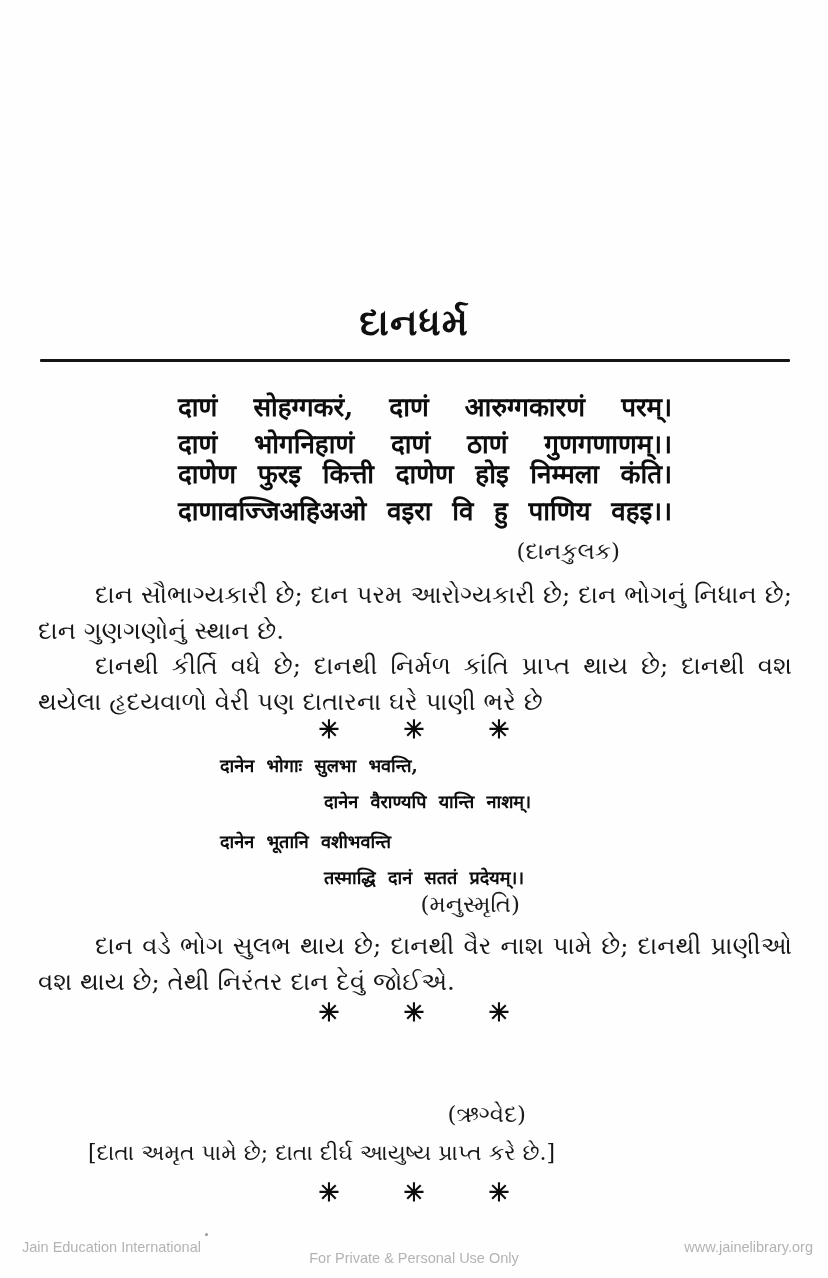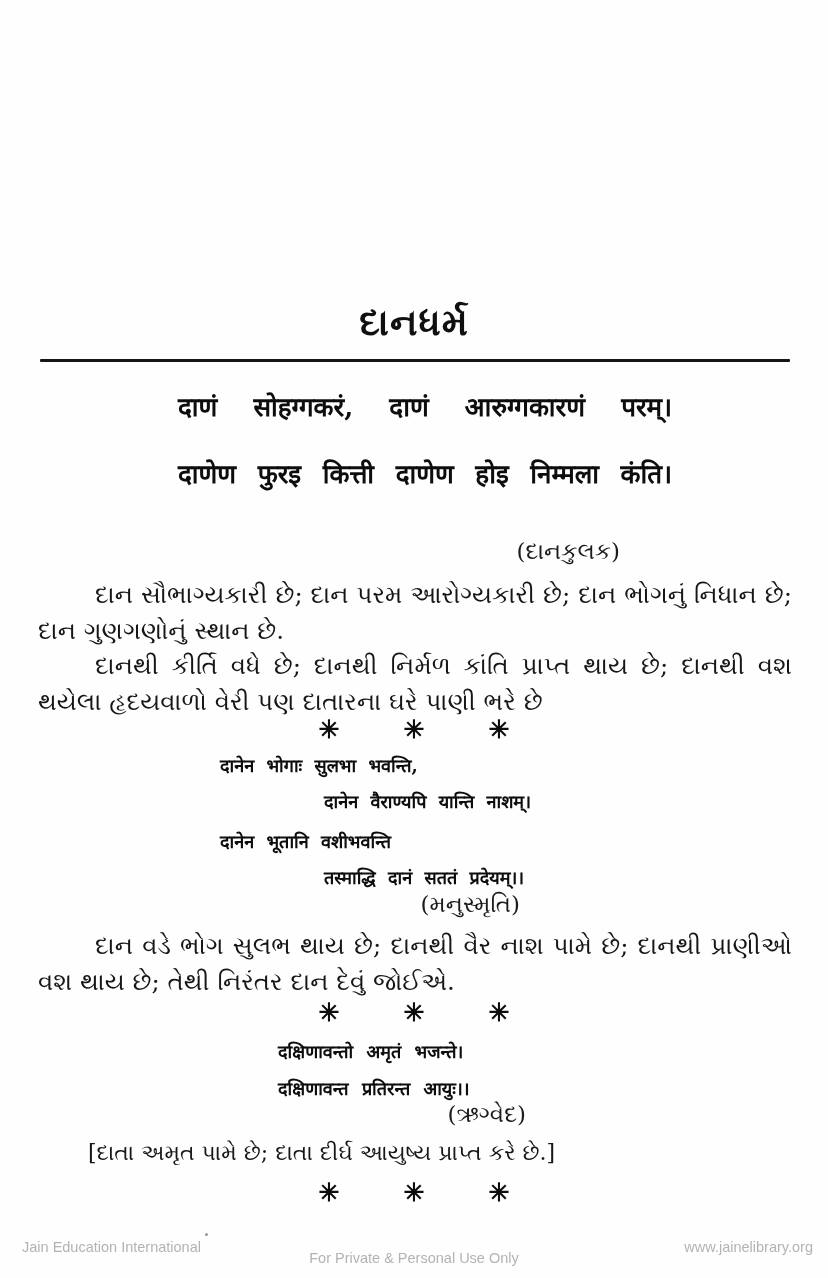--- a/index.html
+++ b/index.html
@@ -82,24 +82,26 @@
 </head>
 <body>
 
 <div class="page">
 
   <div class="abs title">દાનધર્મ</div>
   <div class="abs rule"></div>
 
   <div class="abs verse verse-justified" style="top:389px;">
     <div class="vline">दाणं सोहग्गकरं, दाणं आरुग्गकारणं परम्।</div>
+    <div class="vline">दाणं भोगनिहाणं दाणं ठाणं गुणगणाणम्।।</div>
   </div>
 
   <div class="abs verse verse-justified" style="top:456px;">
     <div class="vline">दाणेण फुरइ कित्ती दाणेण होइ निम्मला कंति।</div>
+    <div class="vline">दाणावज्जिअहिअओ वइरा वि हु पाणिय वहइ।।</div>
   </div>
 
   <div class="abs para" style="top:577px;">દાન સૌભાગ્યકારી છે; દાન પરમ આરોગ્યકારી છે; દાન ભોગનું નિધાન છે; દાન ગુણગણોનું સ્થાન છે.</div>
 
   <div class="abs attribution" style="top:538px;width:620px;">(દાનકુલક)</div>
 
   <div class="abs para" style="top:648px;">દાનથી કીર્તિ વધે છે; દાનથી નિર્મળ કાંતિ પ્રાપ્ત થાય છે; દાનથી વશ થયેલા હૃદયવાળો વેરી પણ દાતારના ઘરે પાણી ભરે છે</div>
 
   <div class="abs stars" style="top:717px;">
     <span>✳</span>
@@ -117,24 +119,20 @@
   <div class="abs attribution" style="top:891px;width:520px;">(મનુસ્મૃતિ)</div>
 
   <div class="abs para" style="top:928px;">દાન વડે ભોગ સુલભ થાય છે; દાનથી વૈર નાશ પામે છે; દાનથી પ્રાણીઓ વશ થાય છે; તેથી નિરંતર દાન દેવું જોઈએ.</div>
 
   <div class="abs stars" style="top:1000px;">
     <span>✳</span>
     <span>✳</span>
     <span>✳</span>
   </div>
 
-  <div class="abs verse verse-free vg3">
-    <div>दक्षिणावन्तो अमृतं भजन्ते।</div>
-    <div>दक्षिणावन्त प्रतिरन्त आयुः।।</div>
-  </div>
 
   <div class="abs attribution" style="top:1101px;width:526px;">(ઋગ્વેદ)</div>
 
   <div class="abs bracket-line">[દાતા અમૃત પામે છે; દાતા દીર્ઘ આયુષ્ય પ્રાપ્ત કરે છે.]</div>
 
   <div class="abs stars" style="top:1180px;">
     <span>✳</span>
     <span>✳</span>
     <span>✳</span>
   </div>

